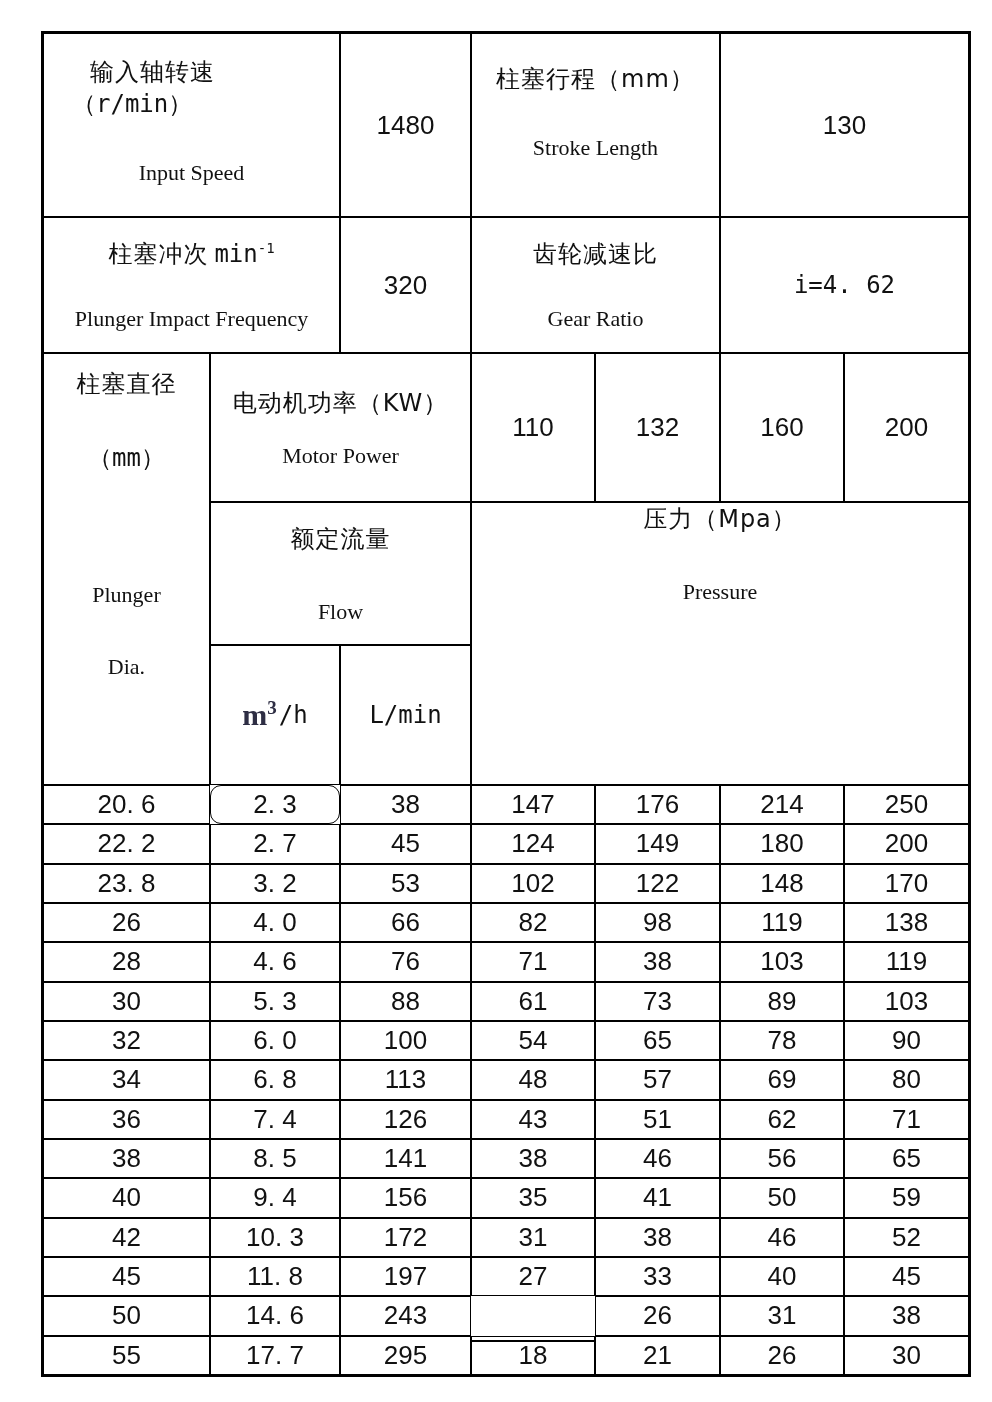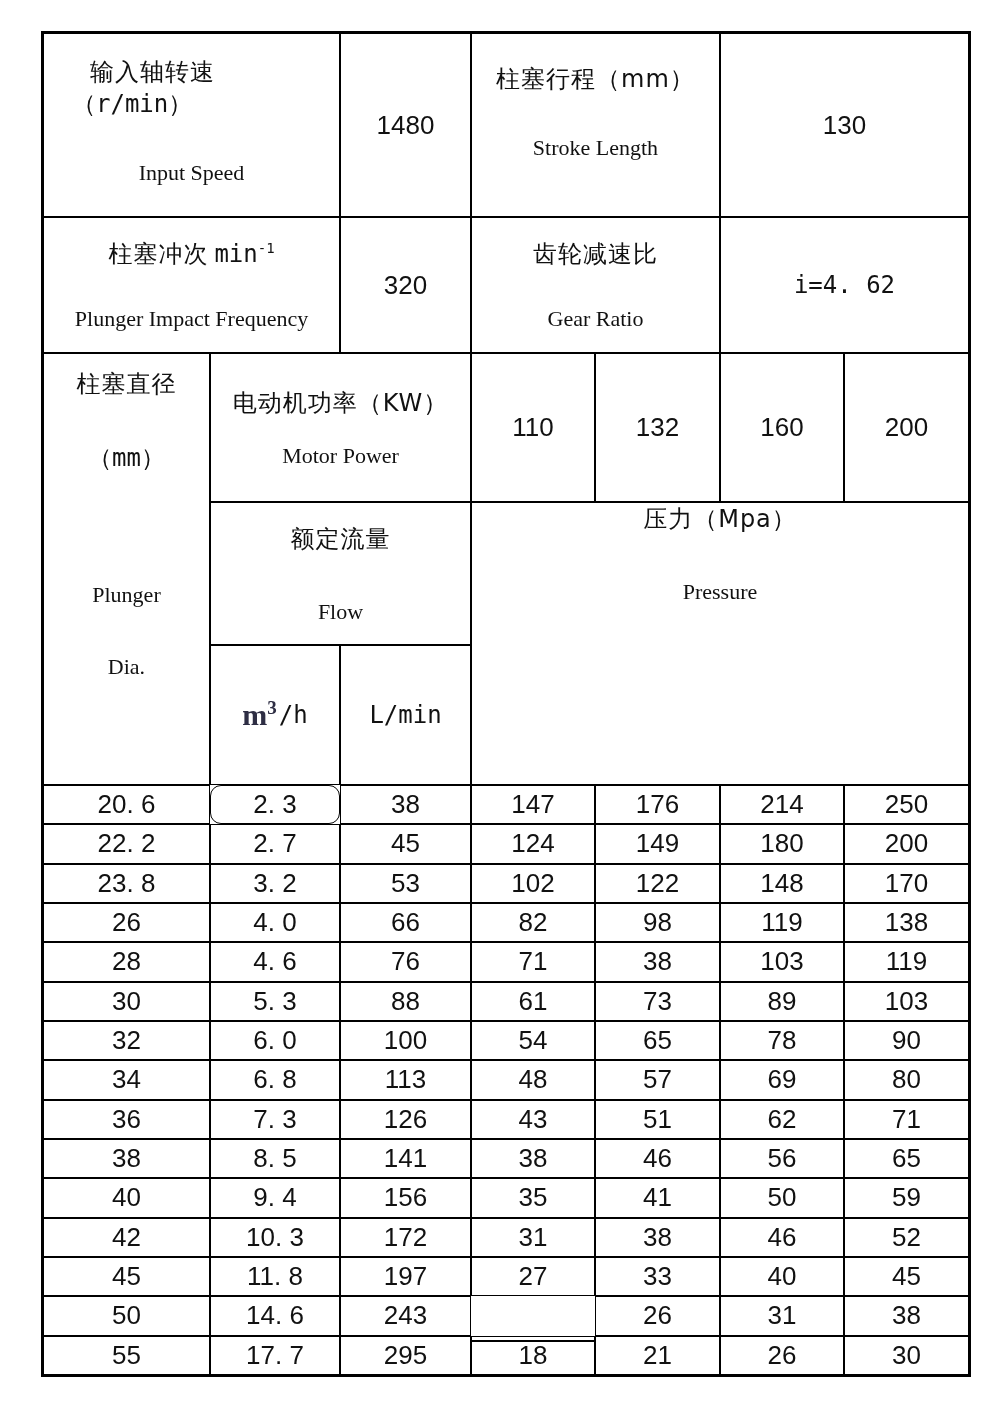--- a/index.html
+++ b/index.html
@@ -245,21 +245,21 @@
     <div class="c dcell" style="grid-area: 12 / 6;">78</div>
     <div class="c dcell" style="grid-area: 12 / 7;">90</div>
     <div class="c dcell" style="grid-area: 13 / 1;">34</div>
     <div class="c dcell" style="grid-area: 13 / 2; text-align: center;">6. 8</div>
     <div class="c dcell" style="grid-area: 13 / 3;">113</div>
     <div class="c dcell" style="grid-area: 13 / 4;">48</div>
     <div class="c dcell" style="grid-area: 13 / 5;">57</div>
     <div class="c dcell" style="grid-area: 13 / 6;">69</div>
     <div class="c dcell" style="grid-area: 13 / 7;">80</div>
     <div class="c dcell" style="grid-area: 14 / 1;">36</div>
-    <div class="c dcell" style="grid-area: 14 / 2;">7. 3</div>
+    <div class="c dcell" style="grid-area: 14 / 2;">7. 4</div>
     <div class="c dcell" style="grid-area: 14 / 3;">126</div>
     <div class="c dcell" style="grid-area: 14 / 4;">43</div>
     <div class="c dcell" style="grid-area: 14 / 5;">51</div>
     <div class="c dcell" style="grid-area: 14 / 6;">62</div>
     <div class="c dcell" style="grid-area: 14 / 7;">71</div>
     <div class="c dcell" style="grid-area: 15 / 1;">38</div>
     <div class="c dcell" style="grid-area: 15 / 2;">8. 5</div>
     <div class="c dcell" style="grid-area: 15 / 3;">141</div>
     <div class="c dcell" style="grid-area: 15 / 4;">38</div>
     <div class="c dcell" style="grid-area: 15 / 5;">46</div>

